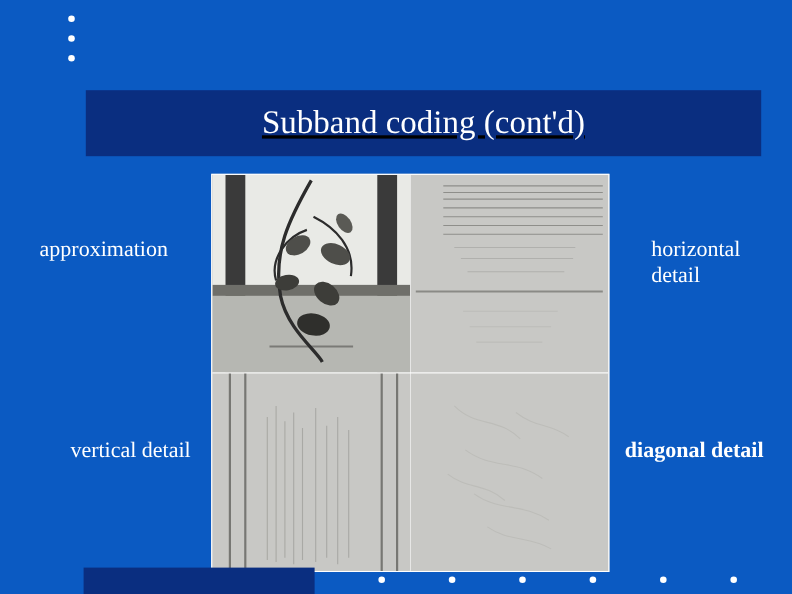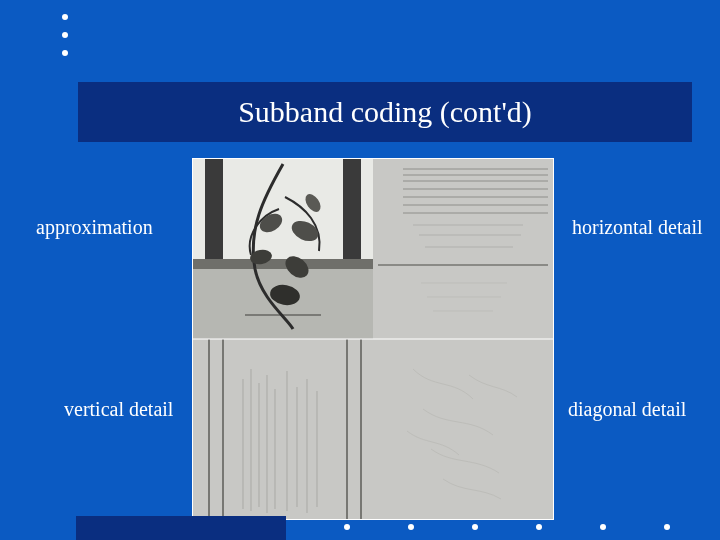--- a/index.html
+++ b/index.html
@@ -21,34 +21,35 @@
   .title-bar {
     position: absolute;
     left: 78px;
     right: 28px;
     top: 82px;
     height: 60px;
     background: #0a2e80;
     display: flex;
     align-items: center;
     justify-content: center;
+    text-decoration: underline;
   }
   .title-bar .title-text {
     color: #fff;
     font-size: 30px;
   }
   .label {
     color: #fff;
     font-size: 20px;
     position: absolute;
   }
   .label-approx  { left: 36px;  top: 216px; }
-  .label-horiz   { left: 572px; top: 216px; }
+  .label-horiz   { left: 592px; top: 216px; }
   .label-vert    { left: 38px;  top: 398px; margin-left: 26px; }
-  .label-diag    { left: 568px; top: 398px; }
+  .label-diag    { left: 568px; top: 398px; font-weight: bold; }
 
   .quad-wrap {
     position: absolute;
     left: 192px;
     top: 158px;
     width: 362px;
     height: 362px;
     background: #d7d7d4;
     border: 1px solid #fff;
   }

